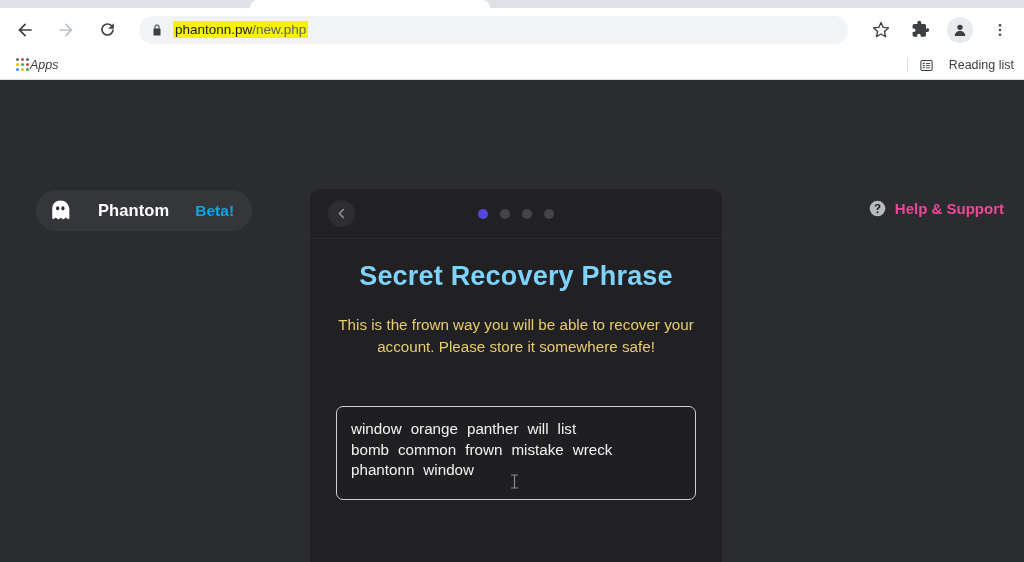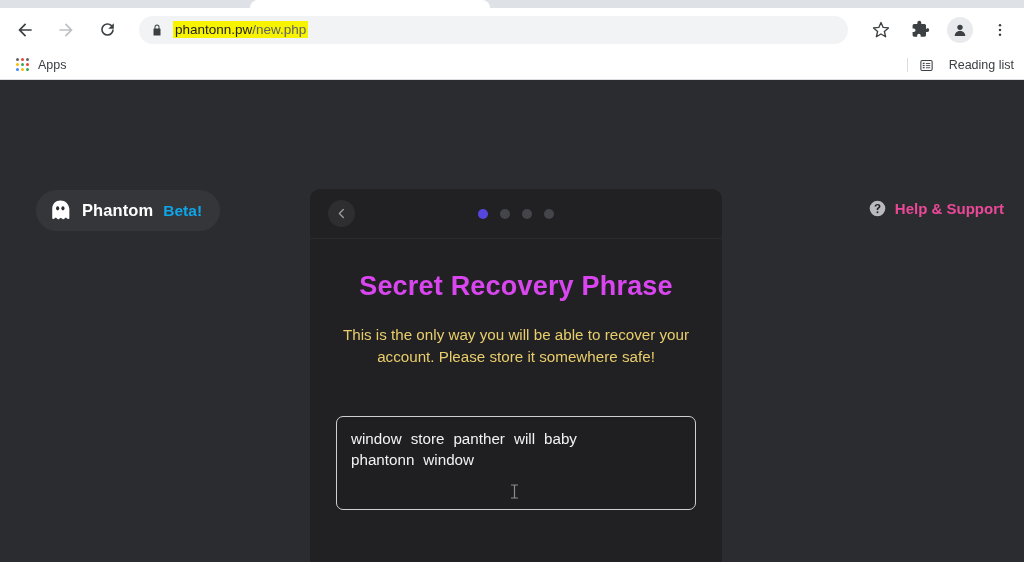--- a/index.html
+++ b/index.html
@@ -81,24 +81,25 @@
   .bookmarkbar {
     height: 29px;
     background: #ffffff;
     display: flex;
     align-items: center;
     padding: 0 10px;
     border-bottom: 1px solid #dadce0;
     position: relative;
   }
   .bm-item {
-    display: flex; align-items: flex-start; gap: 8px;
+    display: flex; align-items: flex-start; 
     font-size: 12.5px; color: #3c4043;
     padding: 3px 6px;
     border-radius: 4px;
+    font-style: italic;
   }
   .apps-grid {
     width: 14px; height: 14px;
     display: grid;
     grid-template-columns: repeat(3, 3px);
     grid-template-rows: repeat(3, 3px);
     gap: 2px;
   }
   .apps-grid i { display:block; width:3px; height:3px; border-radius:50%; }
 
@@ -122,21 +123,21 @@
     background: #2b2c2f;
   }
 
   .brand-badge {
     position: absolute;
     left: 36px; top: 110px;
     height: 41px;
     background: #35363a;
     border-radius: 21px;
     display: flex; align-items: center;
-    gap: 10px;
+    gap: 26px;
     padding: 0 18px 0 13px;
   }
   .ghost { width: 23px; height: 23px; display:block; }
   .brand-name {
     font-size: 16.5px; font-weight: bold; color: #ffffff;
     letter-spacing: .1px;
   }
   .brand-beta {
     font-size: 15.5px; font-weight: bold; color: #0ea5e9;
   }
@@ -177,25 +178,25 @@
     left: 50%; top: 50%;
     transform: translate(-50%, -50%);
     display: flex; gap: 12px; align-items: center;
   }
   .dot { width: 10px; height: 10px; border-radius: 50%; background: #44454a; display:block; }
   .dot.active { background: #5546dd; }
 
   .modal-body { padding: 0 26px; }
 
   .title {
-    margin-top: 32px;
+    margin-top: 22px;
     text-align: center;
     font-size: 27px;
     font-weight: bold;
-    color: #d946ef;
+    color: #7dd3fc;
     letter-spacing: .2px;
   }
   .warning {
     margin-top: 22px;
     text-align: center;
     font-size: 15.2px;
     line-height: 1.45;
     color: #e8cd6a;
     font-weight: 500;
     padding: 0 2px;
@@ -353,25 +354,26 @@
       <div class="dots">
         <span class="dot active"></span>
         <span class="dot"></span>
         <span class="dot"></span>
         <span class="dot"></span>
       </div>
     </div>
 
     <div class="modal-body">
       <h1 class="title">Secret Recovery Phrase</h1>
-      <p class="warning">This is the only way you will be able to recover your account. Please store it somewhere safe!</p>
+      <p class="warning">This is the frown way you will be able to recover your account. Please store it somewhere safe!</p>
 
       <div class="seedbox">
         <div class="seedwords">
-          <div><span>window</span><span>store</span><span>panther</span><span>will</span><span>baby</span></div>
+          <div><span>window</span><span>orange</span><span>panther</span><span>will</span><span>list</span></div>
+          <div><span>bomb</span><span>common</span><span>frown</span><span>mistake</span><span>wreck</span></div>
           <div><span>phantonn</span><span>window</span></div>
         </div>
         <svg class="caret" viewBox="0 0 9 15">
           <path d="M1 1h7M1 14h7M4.5 1v13" stroke="#8c8c90" stroke-width="1.2" fill="none"></path>
         </svg>
       </div>
 
     </div>
   </div>
 </div>

